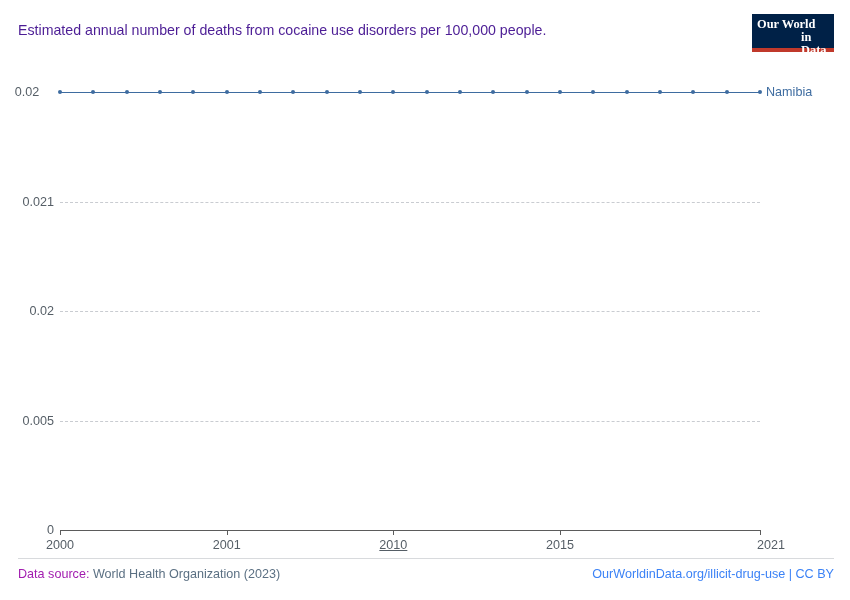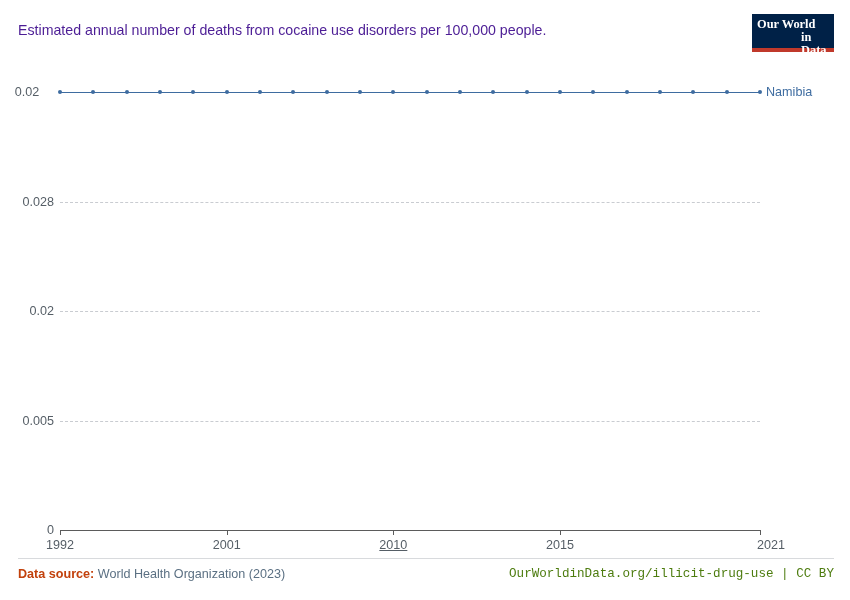--- a/index.html
+++ b/index.html
@@ -126,22 +126,22 @@
     top: 558px;
     height: 28px;
     border-top: 1px solid #d8dadd;
     padding-top: 8px;
     font-size: 12.6px;
     color: #5b7083;
     display: flex;
     justify-content: space-between;
     align-items: flex-start;
   }
-  #footer-left b { color: #c2410c; font-weight: 700; }
-  #footer-right { color: #4d7c0f; font-family: Liberation Mono, monospace; }
+  #footer-left b { color: #a21caf; font-weight: 400; }
+  #footer-right { color: #3b82f6; }
 </style>
 </head>
 <body>
 
 <div id="page">
 
   <div id="header">
     <p id="chart-subtitle">Estimated annual number of deaths from cocaine use disorders per 100,000 people.</p>
   </div>
 
@@ -151,25 +151,25 @@
   </div>
 
   <div id="plot">
       <div class="gridline zero" style="top: 438px;"></div>
       <div class="ytick-label" style="top: 438px;">0</div>
       <div class="gridline" style="top: 328.5px;"></div>
       <div class="ytick-label" style="top: 328.5px;">0.005</div>
       <div class="gridline" style="top: 219px;"></div>
       <div class="ytick-label" style="top: 219px;">0.02</div>
       <div class="gridline" style="top: 109.5px;"></div>
-      <div class="ytick-label" style="top: 109.5px;">0.028</div>
+      <div class="ytick-label" style="top: 109.5px;">0.021</div>
       <div class="gridline" style="top: 0px;"></div>
       <div class="ytick-label" style="top: 0px; text-align: center;">0.02</div>
       <div class="xtick-mark" style="left: 0px;"></div>
-      <div class="xtick-label" style="left: 0px;">1992</div>
+      <div class="xtick-label" style="left: 0px;">2000</div>
       <div class="xtick-mark" style="left: 166.667px;"></div>
       <div class="xtick-label" style="left: 166.667px;">2001</div>
       <div class="xtick-mark" style="left: 333.333px;"></div>
       <div class="xtick-label" style="left: 333.333px; text-decoration: underline;">2010</div>
       <div class="xtick-mark" style="left: 500px;"></div>
       <div class="xtick-label" style="left: 500px;">2015</div>
       <div class="xtick-mark" style="left: 700px;"></div>
       <div class="xtick-label" style="left: 700px; margin-left: 11px;">2021</div>
       <div id="series-line" style="left: 0px; width: 700px; top: 0px; border-top-color: rgb(62, 108, 160);"></div>
       <div class="datapoint" style="left: 0px; top: 0px; background: rgb(62, 108, 160);"></div>

